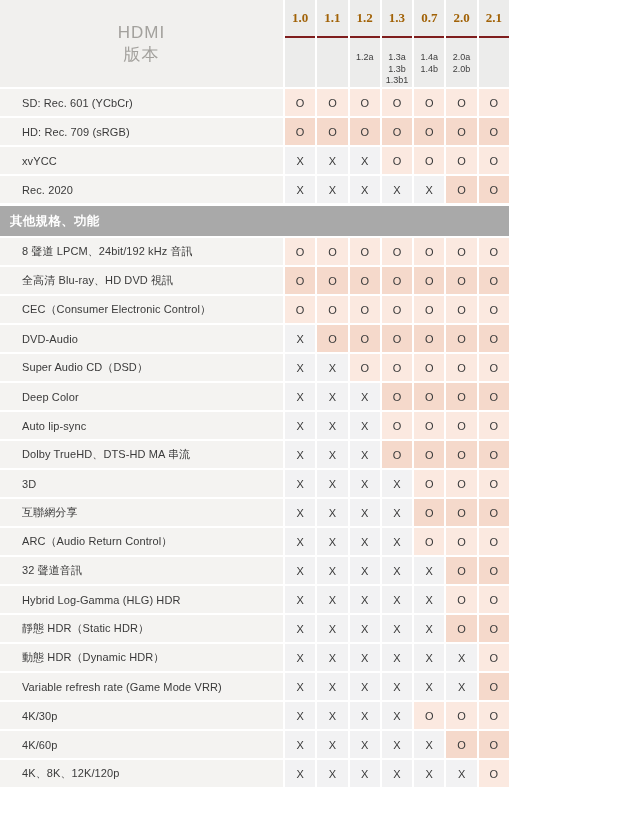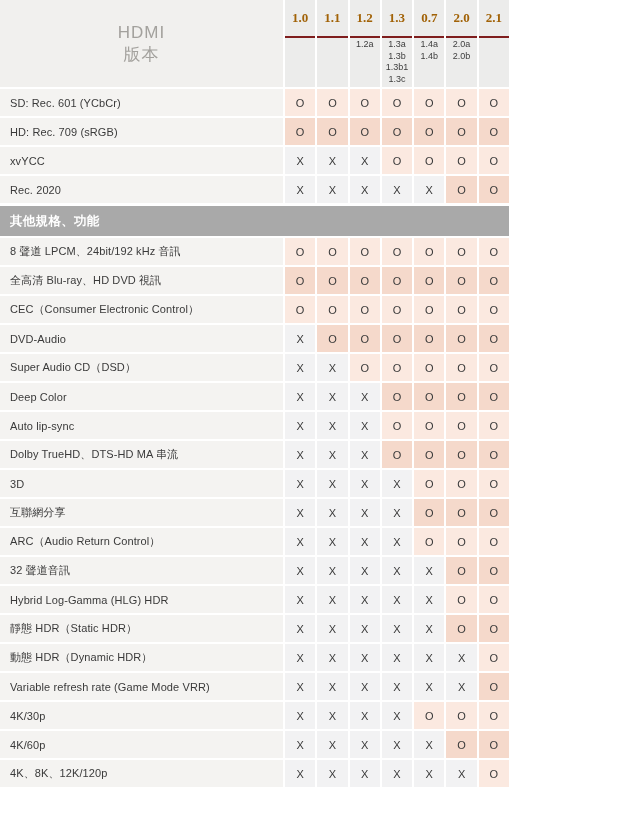--- a/index.html
+++ b/index.html
@@ -19,34 +19,34 @@
     display: flex; flex-direction: column; align-items: center; justify-content: center;
     font-size: 17px; line-height: 22px; letter-spacing: 1px;
   }
   .hcol { flex: 1; margin-left: 2px; background: #ececeb; display: flex; flex-direction: column; }
   .hver {
     height: 38px; flex: none; border-bottom: 2px solid #7f1d1d;
     display: flex; align-items: center; justify-content: center;
     color: #a16207; font-weight: bold; font-size: 13px; font-family: Liberation Serif, serif;
   }
   .hsubs {
-    padding-top: 1px; text-align: center;
+    padding-top: 14px; text-align: center;
     font-size: 9px; line-height: 11.5px; color: #3d3d3d;
   }
 
   
   .section-bar {
     margin-top: 3px; height: 30px; background: #a9a9a9; color: #ffffff;
     display: flex; align-items: center; padding-left: 10px;
     font-size: 12.5px; font-weight: bold; letter-spacing: 0.3px;
   }
   .row { display: flex; height: 27px; margin-top: 2px; }
   .row-label {
     width: 283px; flex: none; background: #f4f3f1; color: #3a3a3a;
-    display: flex; align-items: center; padding-left: 10px;
+    display: flex; align-items: center; padding-left: 22px;
     font-size: 11px; letter-spacing: 0.1px; white-space: nowrap; overflow: hidden;
   }
   .cell {
     flex: 1; margin-left: 2px;
     display: flex; align-items: center; justify-content: center;
     font-size: 11px; color: #3a3a3a;
   }
   .cell.o-light { background: #fbe9e0; }
   .cell.o-dark  { background: #f5d9cb; }
   .cell.x       { background: #f2f2f3; }

